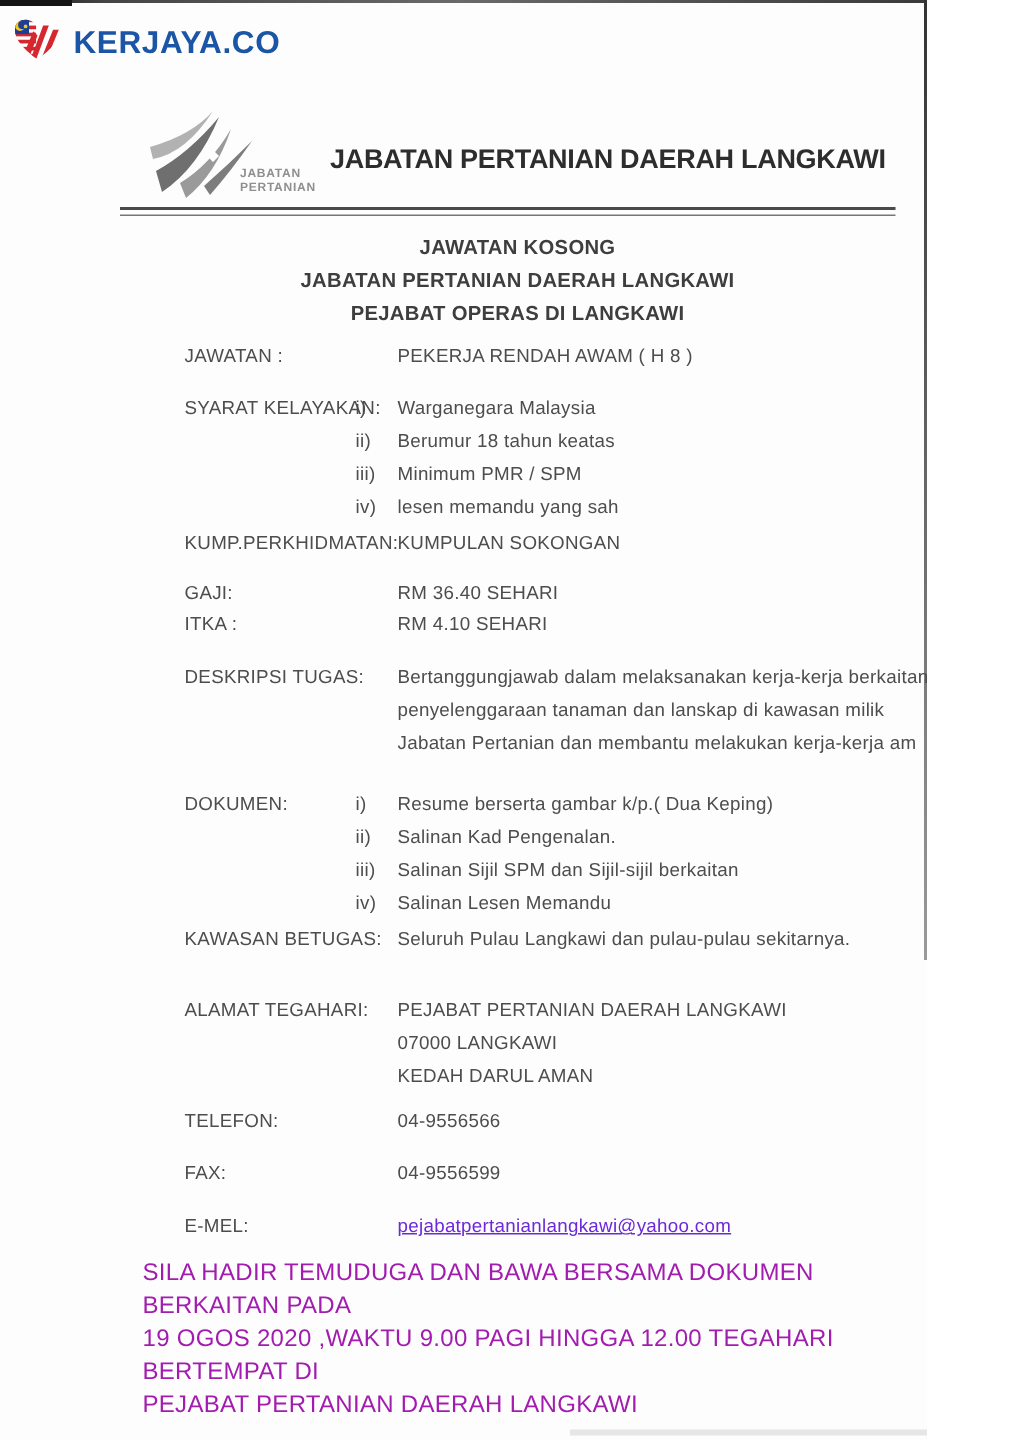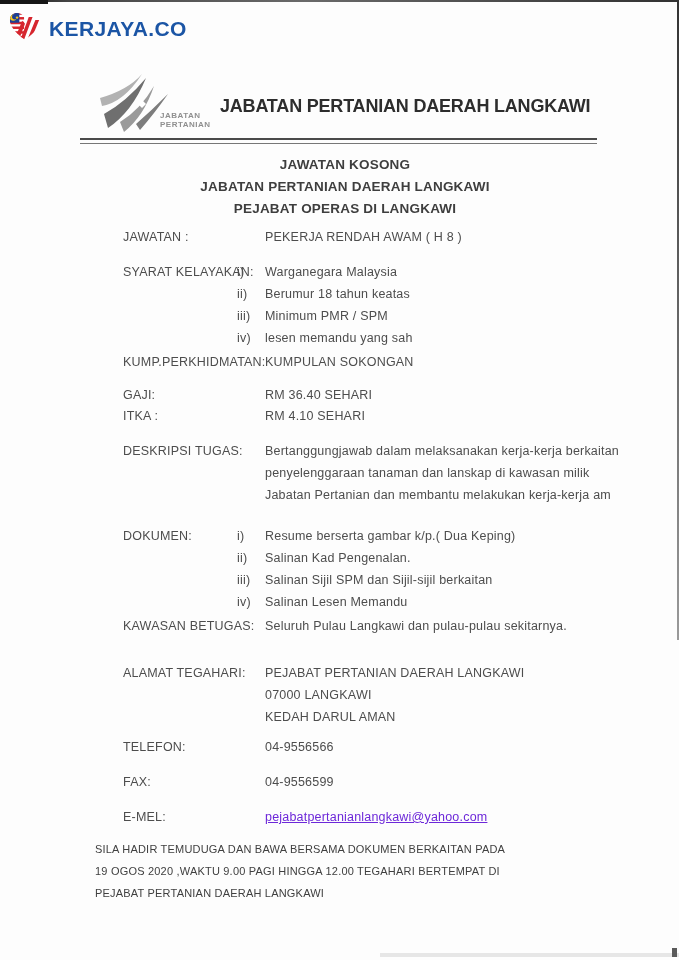--- a/index.html
+++ b/index.html
@@ -1,18 +1,18 @@
 <!DOCTYPE html>
 <html><head>
 <meta charset="utf-8">
 <style>
   html,body{margin:0;padding:0;}
   body{background:#ffffff;}
   .page{
-    position:relative;width:679px;height:960px;background:#fdfdfd;
+    position:relative;width:618px;height:960px;background:#fdfdfd;
     font-family:"Liberation Sans",sans-serif;color:#4d4d4d;overflow:hidden;
   }
   
   .scan-top{position:absolute;left:0;top:0;width:679px;height:2px;
     background:linear-gradient(90deg,#111 0%,#444 10%,#6a6a6a 45%,#333 98%);}
   .scan-top-left{position:absolute;left:0;top:0;width:48px;height:4px;background:#151515;}
   .scan-right{position:absolute;right:0;top:0;width:2px;height:640px;
     background:linear-gradient(180deg,#333,#9a9a9a);}
   .scan-bottom-smudge{position:absolute;left:380px;top:953px;width:299px;height:4px;background:#e6e6e6;}
   .scan-corner-dot{position:absolute;left:672px;top:948px;width:5px;height:9px;background:#5a5a5a;}
@@ -36,21 +36,21 @@
   .row{position:absolute;left:0;width:679px;font-size:12.5px;line-height:22px;letter-spacing:.2px;}
   .row .lab{position:absolute;left:103px;top:0;white-space:nowrap;margin-left:20px;}
   .row .val{position:absolute;left:265px;top:0;white-space:nowrap;}
   .row .lines{position:absolute;left:265px;top:0;white-space:nowrap;}
   .row .items{position:absolute;left:237px;top:0;}
   .item{position:relative;white-space:nowrap;}
   .item .num{display:inline-block;width:28px;}
   .email{color:#6d28d9;text-decoration:underline;}
 
   .footer-par{position:absolute;left:95px;top:838px;width:520px;
-    font-size:11px;line-height:22px;letter-spacing:.2px;color:#404040;}
+    font-size:16px;line-height:22px;letter-spacing:.2px;color:#a21caf;}
 </style>
 </head>
 <body>
 
 <div class="page">
 
   <div class="scan-top"></div>
   <div class="scan-top-left"></div>
   <div class="scan-right"></div>
   <div class="scan-bottom-smudge"></div>

